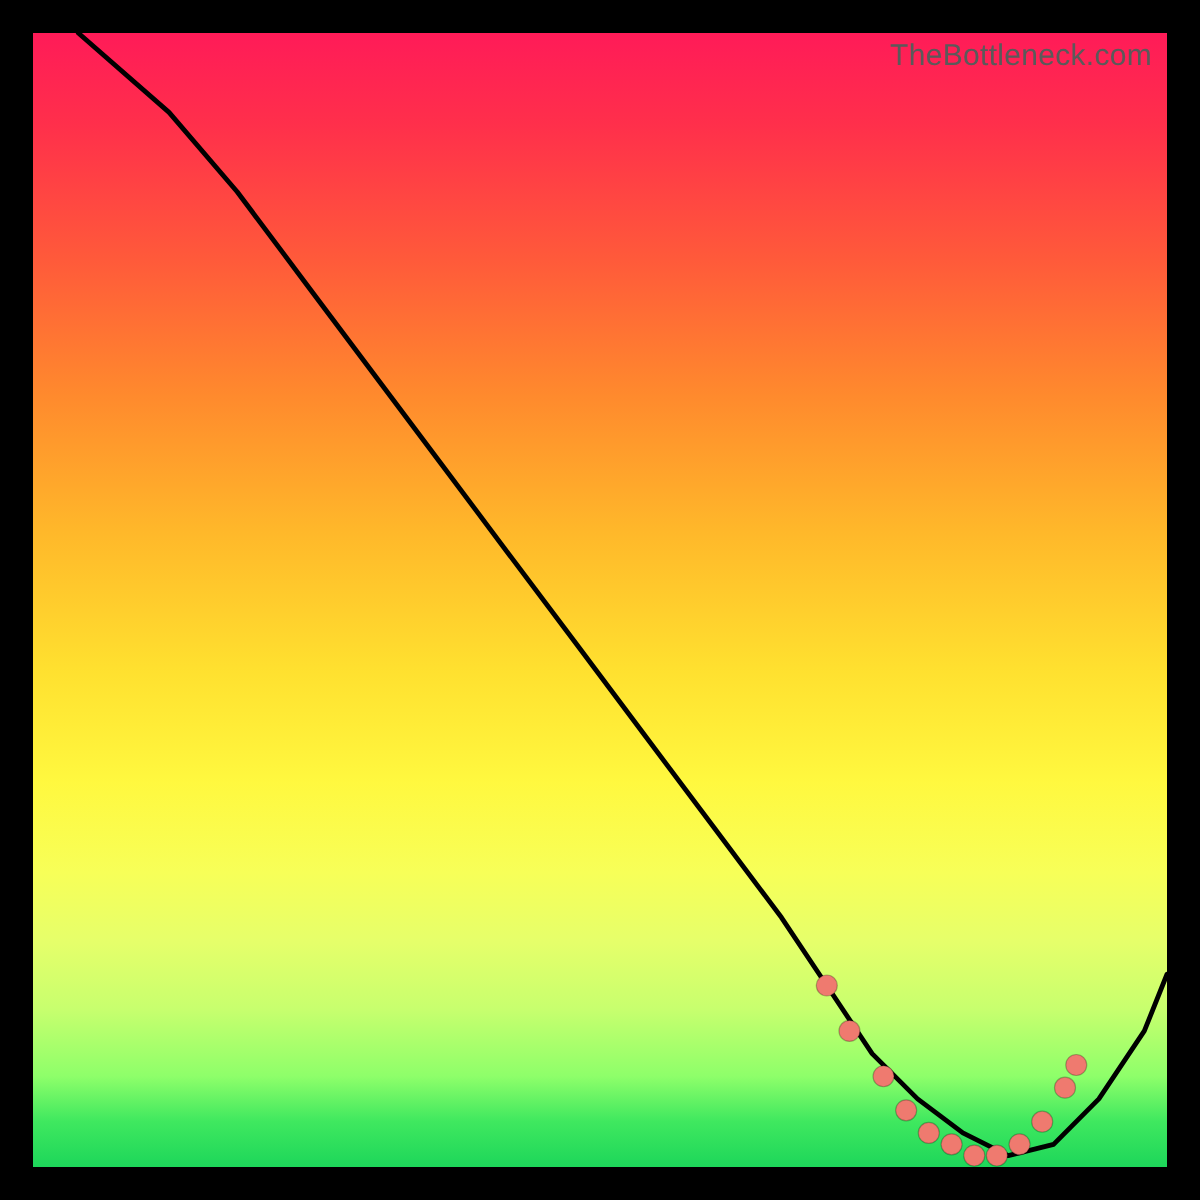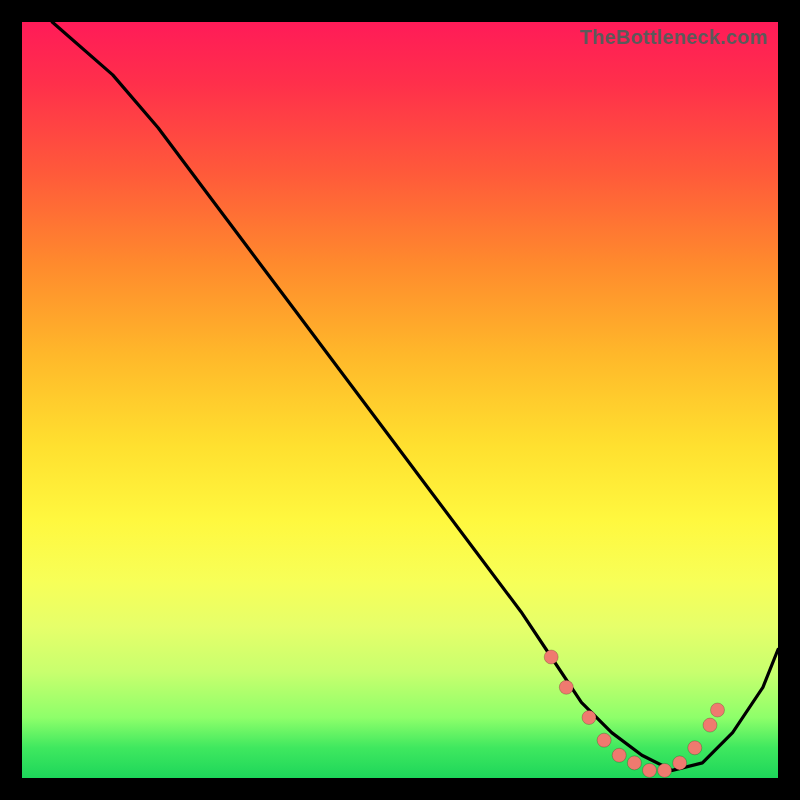--- a/index.html
+++ b/index.html
@@ -40,21 +40,21 @@
       #3fe85f 96%,
       #1dd65a 100%
     );
   }
   .watermark {
     position: absolute;
     top: 4px;
     right: 10px;
     color: #5a5a5a;
     font-size: 20px;
-    font-weight: 700;
+    font-weight: 400;
     letter-spacing: 0.2px;
     user-select: none;
     text-align: center;
   }
   svg.curve {
     position: absolute;
     left: 0;
     top: 0;
     width: 756px;
     height: 756px;

